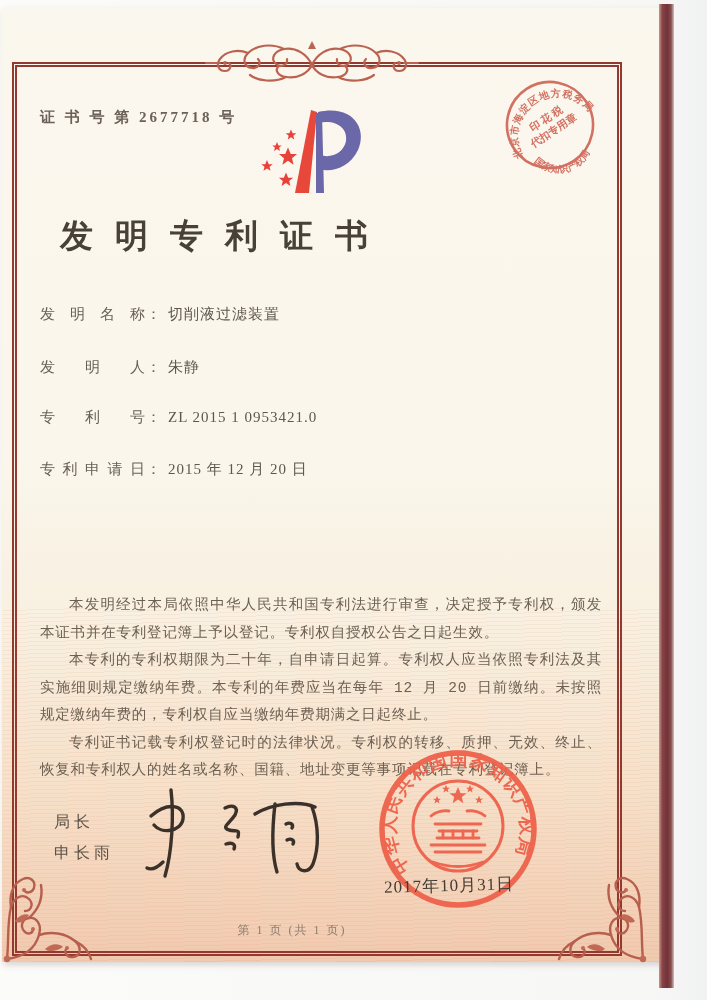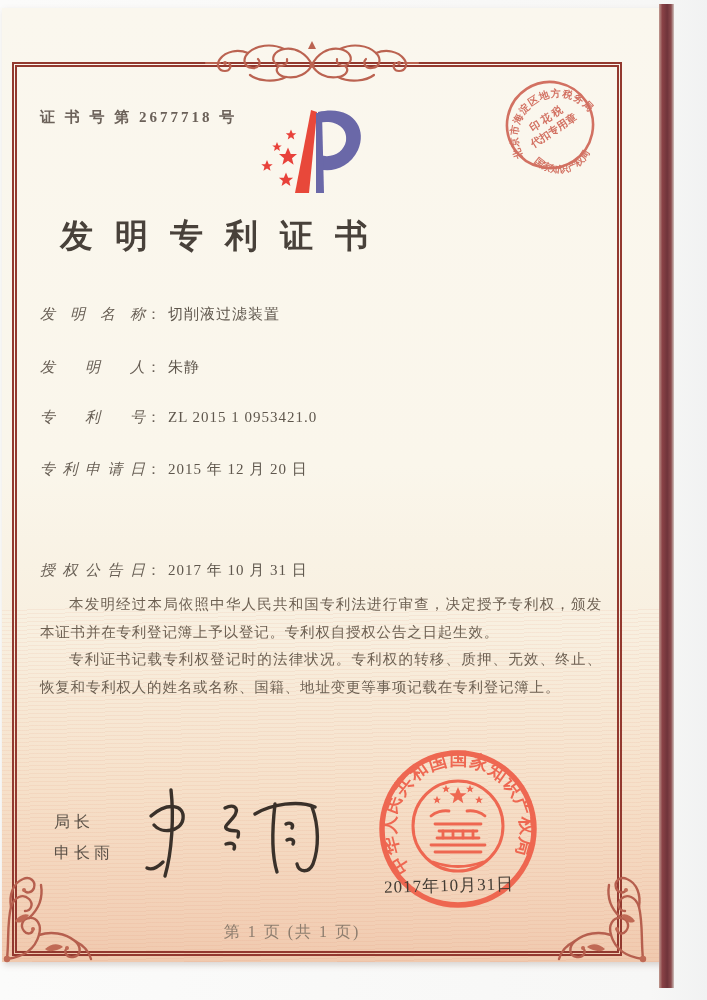--- a/index.html
+++ b/index.html
@@ -31,39 +31,39 @@
   .cert-no{
     position:absolute;left:38px;top:100px;font-size:15px;letter-spacing:3px;color:#6b6159;font-weight:bold;
   }
   .logo{position:absolute;left:258px;top:92px;}
   .tax-seal{position:absolute;left:488px;top:57px;opacity:.88;transform:rotate(-33deg);}
   .title{
     position:absolute;left:36px;top:206px;width:600px;text-align:left;
     font-size:33px;font-weight:600;color:#48413a;letter-spacing:22px;text-indent:22px;
   }
   .field{position:absolute;left:38px;font-size:15px;color:#685f55;letter-spacing:1px;white-space:nowrap;}
-  .flabel{display:inline-block;width:106px;text-align:justify;text-align-last:justify;font-style:italic;}
+  .flabel{display:inline-block;width:106px;text-align:justify;text-align-last:justify;}
   .fcolon{margin-right:6px;}
   .fvalue{color:#5f574d;}
   .bodytext{
     position:absolute;left:38px;top:584px;width:562px;
     font-size:14.5px;line-height:27.5px;color:#6d6052;text-align:justify;letter-spacing:.8px;
   }
   .bodytext p{margin:0;text-indent:2em;font-family:Liberation Mono, monospace;}
   .director{position:absolute;left:40px;top:804px;font-size:16px;color:#5c5248;letter-spacing:4px;}
   .director div{margin-bottom:10px;margin-left:12px;}
   .signature{position:absolute;left:125px;top:766px;}
   .issue-seal{position:absolute;left:371px;top:736px;opacity:.93;}
   .seal-date{
     position:absolute;left:382px;top:866px;font-size:17px;color:#433c34;letter-spacing:1px;
     transform:rotate(-1.5deg);white-space:nowrap;
   }
   .footer{
     position:absolute;left:10px;top:914px;width:560px;text-align:center;
-    font-size:16px;color:#8d7d6e;letter-spacing:2px;
+    font-size:12px;color:#8d7d6e;letter-spacing:2px;
   }
   .ornament{position:absolute;pointer-events:none;}
   .orn-top{left:202px;top:31px;}
   .orn-bl{left:-3px;top:863px;}
   .orn-br{left:555px;top:863px;transform:scaleX(-1);}
 </style>
 </head>
 <body>
 
 <div class="scan-bg"></div>
@@ -171,26 +171,24 @@
   </div>
   <div class="field" style="top:350px">
     <span class="flabel">发明人</span><span class="fcolon">：</span><span class="fvalue">朱静</span>
   </div>
   <div class="field" style="top:400px">
     <span class="flabel">专利号</span><span class="fcolon">：</span><span class="fvalue">ZL 2015 1 0953421.0</span>
   </div>
   <div class="field" style="top:452px">
     <span class="flabel">专利申请日</span><span class="fcolon">：</span><span class="fvalue">2015 年 12 月 20 日</span>
   </div>
-  <div class="field" style="top:553px">
-    <span class="flabel">授权公告日</span><span class="fcolon">：</span><span class="fvalue">2017 年 10 月 31 日</span>
-  </div>
 
   <div class="bodytext">
     <p>本发明经过本局依照中华人民共和国专利法进行审查，决定授予专利权，颁发本证书并在专利登记簿上予以登记。专利权自授权公告之日起生效。</p>
+    <p>本专利的专利权期限为二十年，自申请日起算。专利权人应当依照专利法及其实施细则规定缴纳年费。本专利的年费应当在每年 12 月 20 日前缴纳。未按照规定缴纳年费的，专利权自应当缴纳年费期满之日起终止。</p>
     <p>专利证书记载专利权登记时的法律状况。专利权的转移、质押、无效、终止、恢复和专利权人的姓名或名称、国籍、地址变更等事项记载在专利登记簿上。</p>
   </div>
 
   <div class="director">
     <div>局长</div>
     <div>申长雨</div>
   </div>
 
   <svg class="signature" width="215" height="112" viewBox="0 0 215 112">
     <g stroke="#3a312a" stroke-width="3.4" fill="none" stroke-linecap="round" stroke-linejoin="round">

